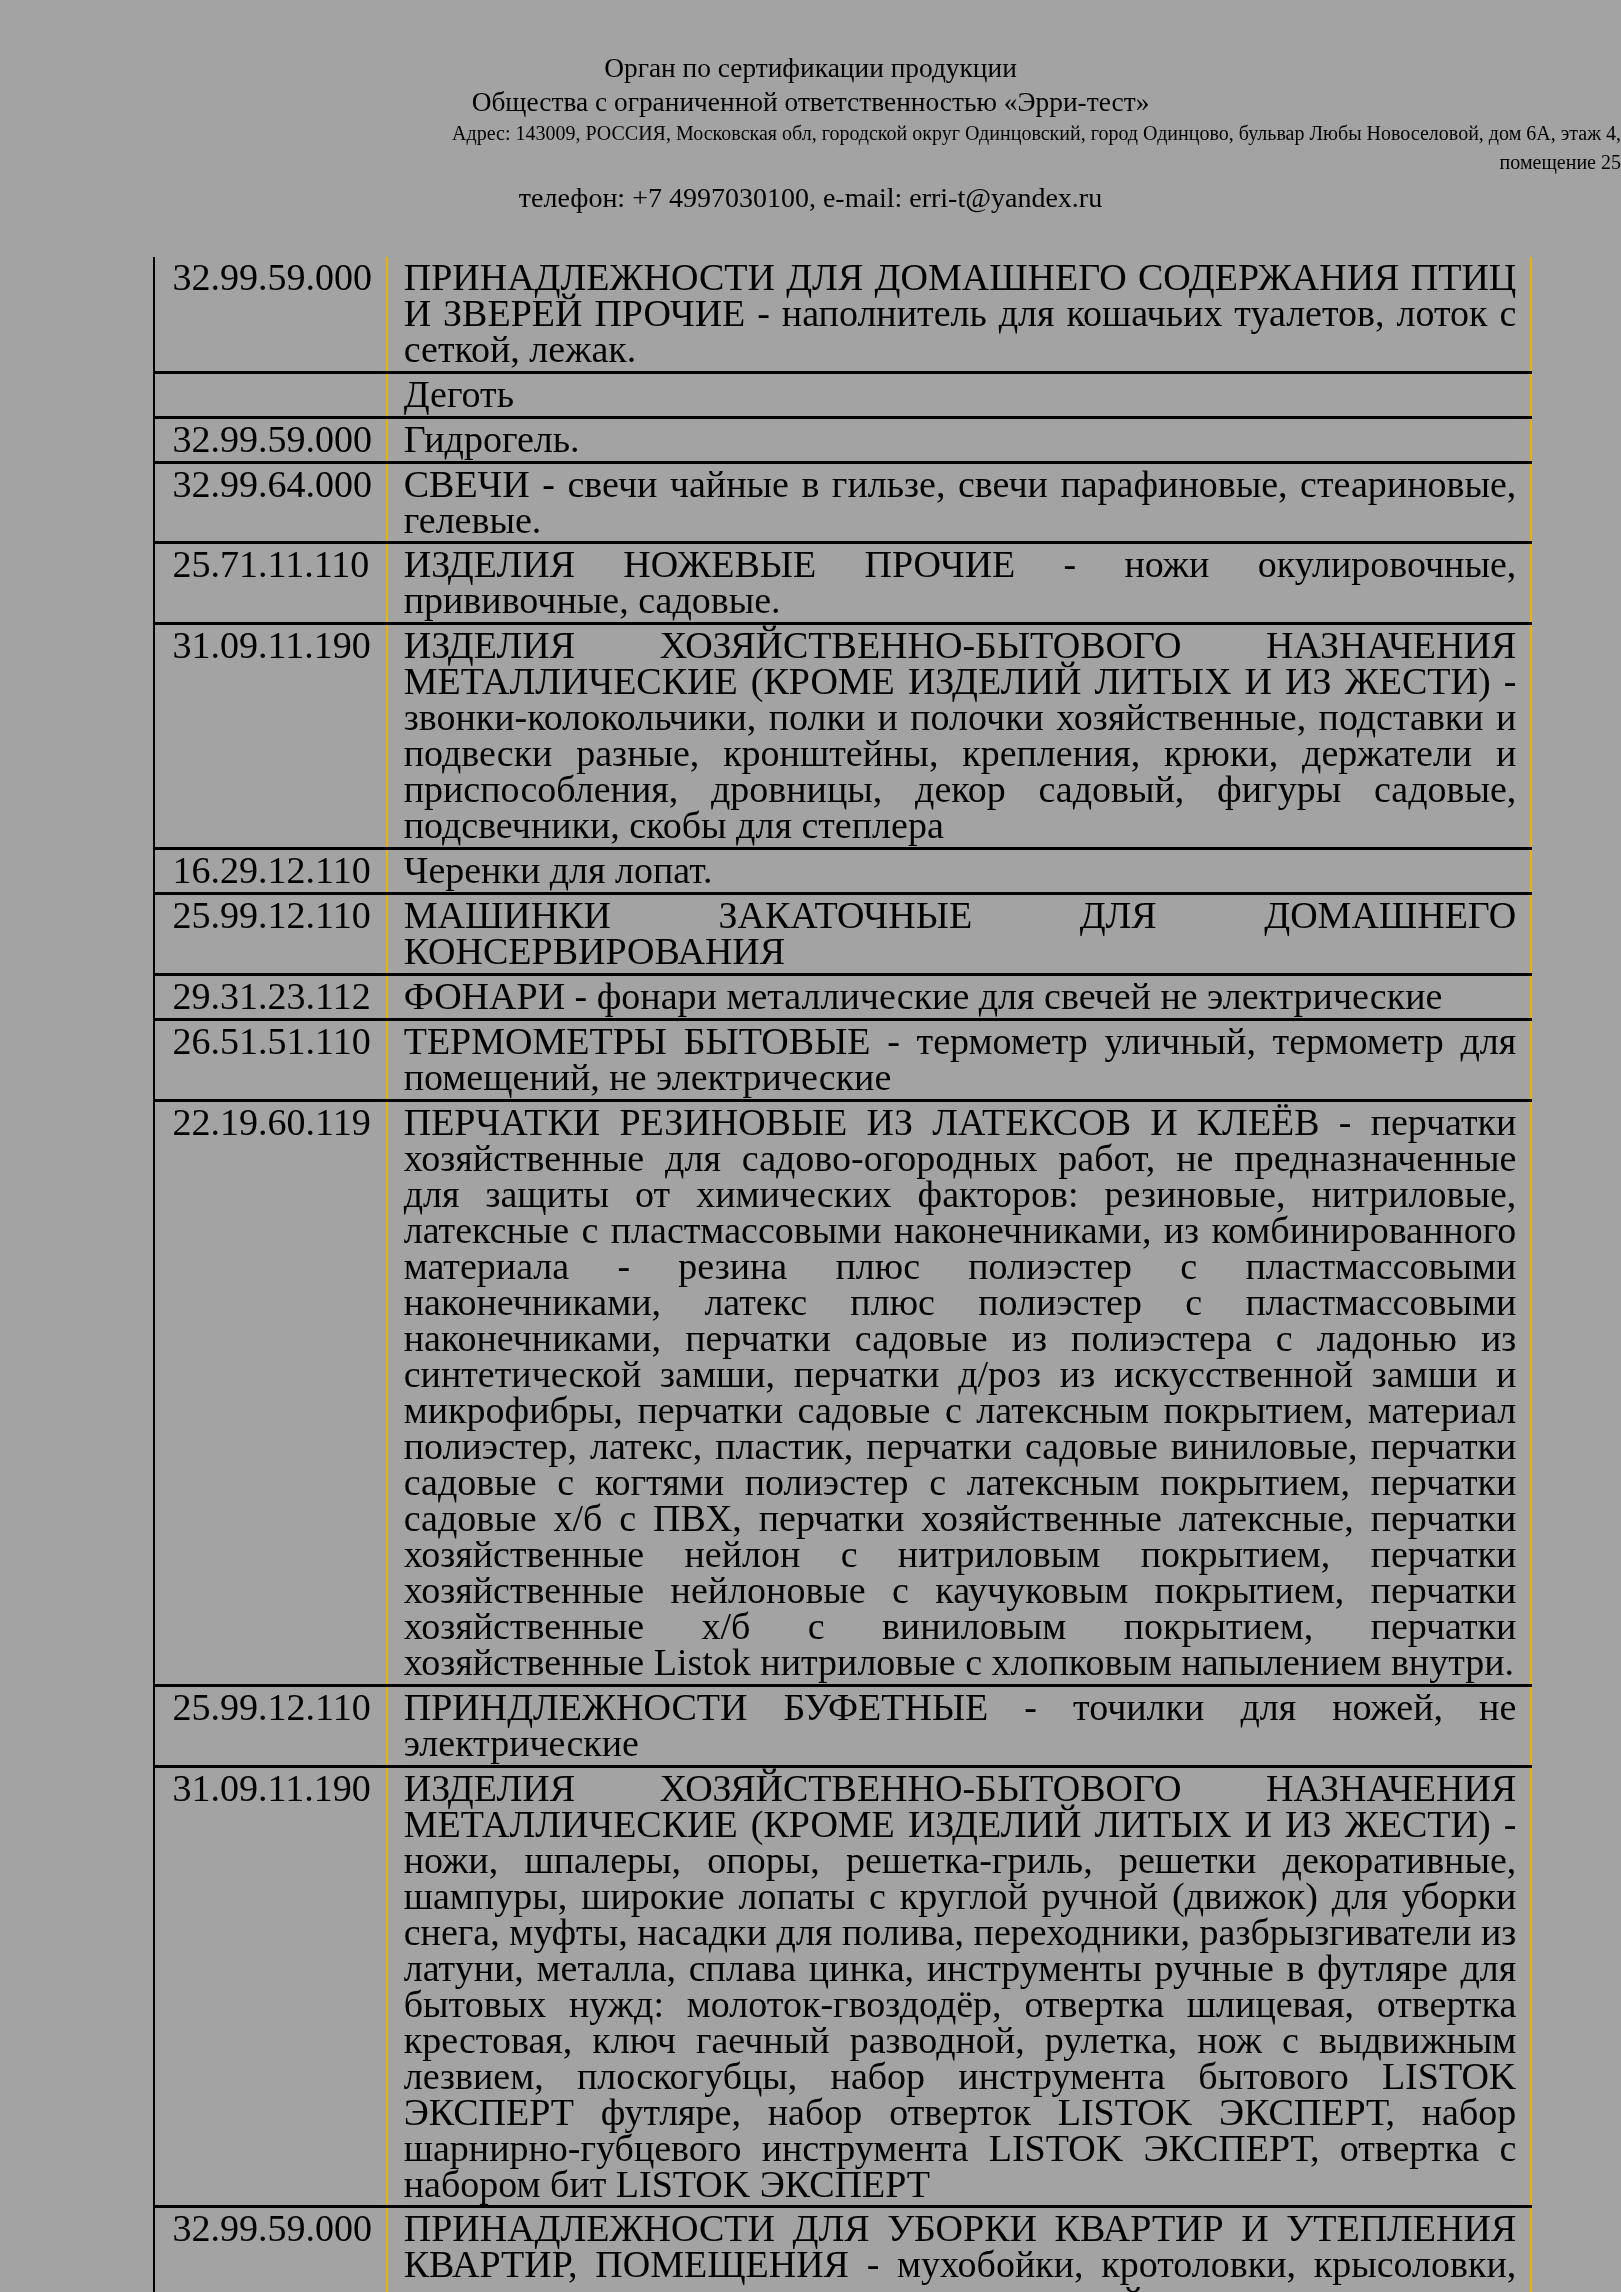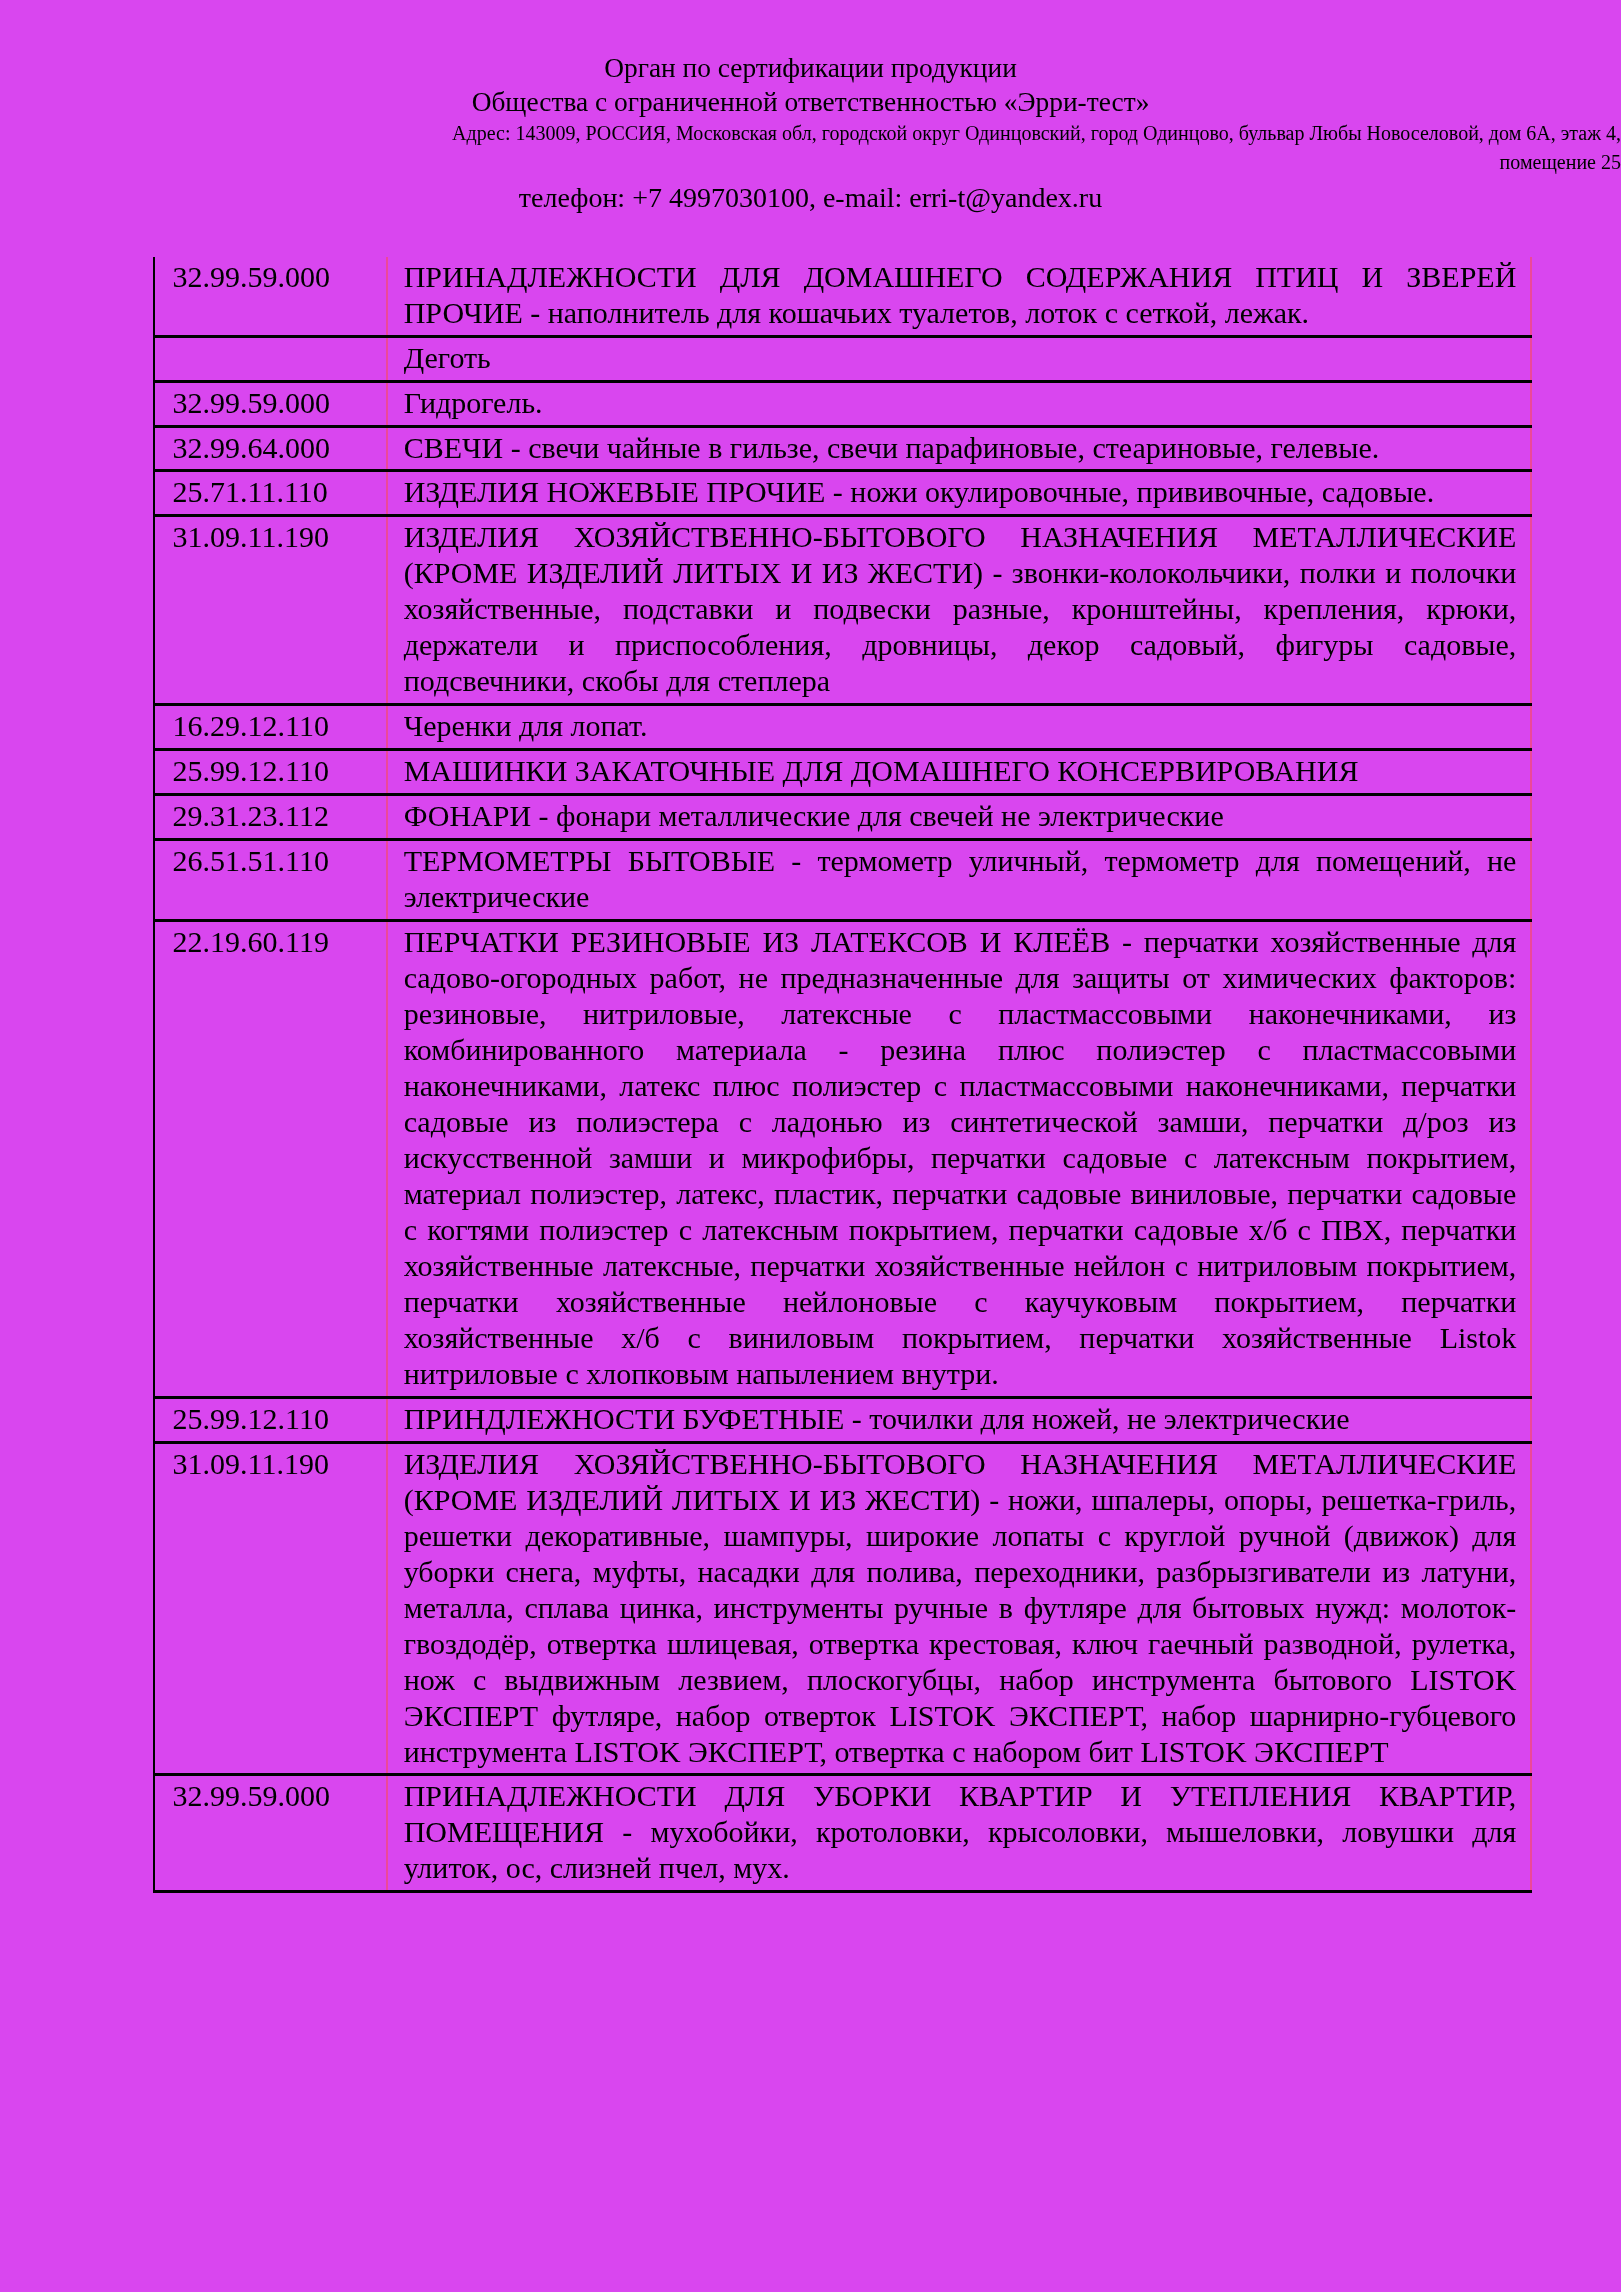--- a/index.html
+++ b/index.html
@@ -1,20 +1,20 @@
 <!DOCTYPE html>
 <html><head>
 <meta charset="utf-8">
 <style>
   html, body { margin: 0; padding: 0; background: #ffffff; }
   .page {
     position: relative;
     width: 1621px;
     height: 2293px;
-    background: #d946ef;
+    background: #a3a3a3;
     color: #000000;
     font-family: "Liberation Serif", "DejaVu Serif", serif;
     overflow: hidden;
   }
   .doc-header {
     padding-top: 51px;
     text-align: center;
   }
   .doc-header .title-line {
     font-size: 27.4px;
@@ -32,24 +32,24 @@
   }
   table.products {
     border-collapse: collapse;
     table-layout: fixed;
     margin: 45px 0 0 153px;
     width: 1379px;
   }
   table.products col.c1 { width: 233px; }
   table.products td {
     border-left: 2px solid #000000;
-    border-right: 2px solid #ec4899;
+    border-right: 2px solid #eab308;
     border-bottom: 3.9px solid #000000;
     vertical-align: top;
-    font-size: 30px;
+    font-size: 38px;
     line-height: 36px;
     padding: 2px 13.7px 3.9px 15.7px;
   }
   table.products td.code {
     padding-left: 17.6px;
     white-space: nowrap;
   }
   table.products td.desc {
     text-align: justify;
     text-align-last: left;

